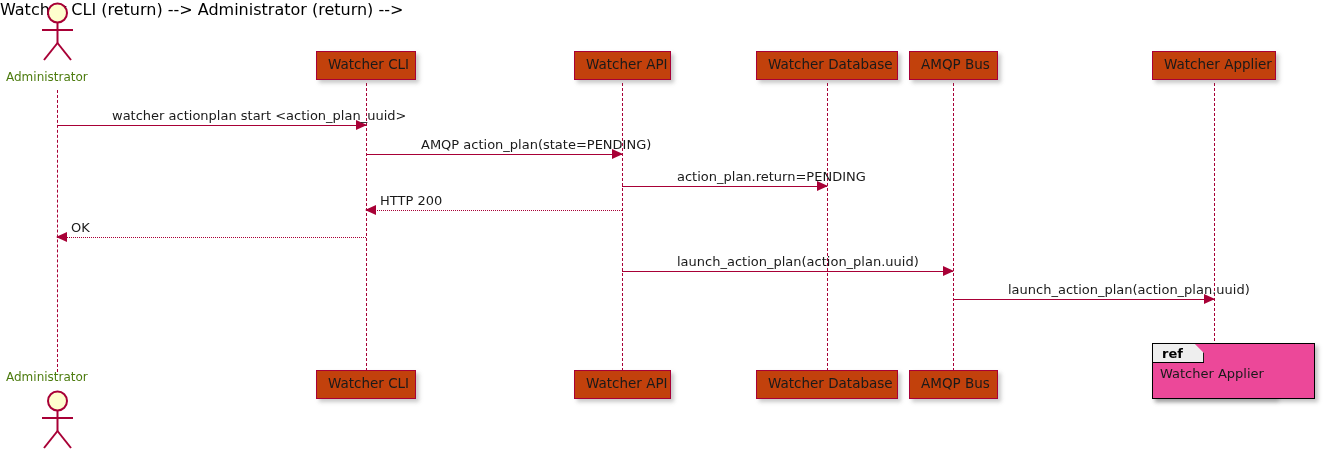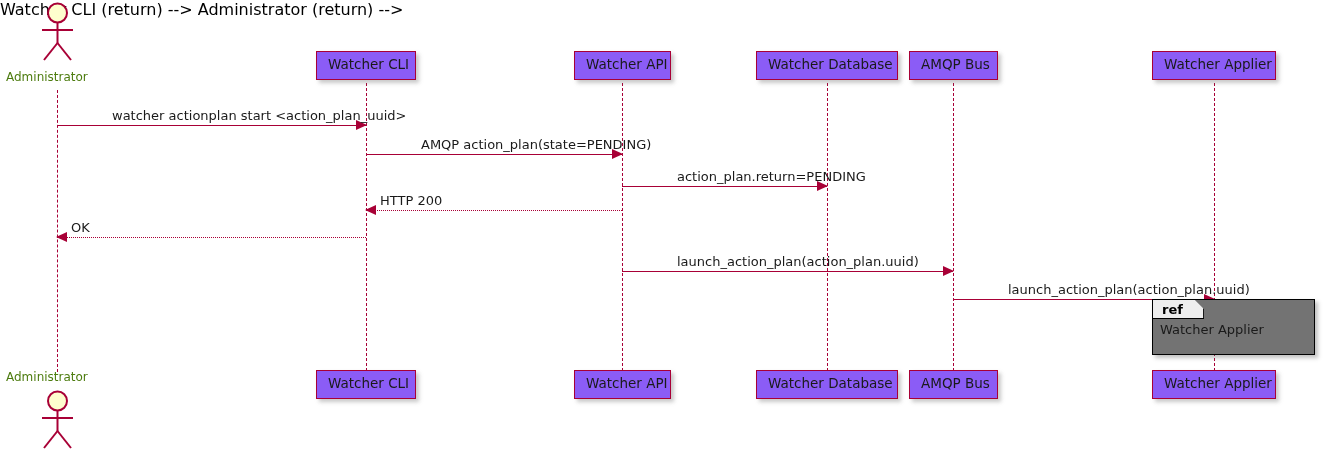--- a/index.html
+++ b/index.html
@@ -23,21 +23,21 @@
     position: absolute;
     width: 0;
     border-left: 1px dashed #A80036;
     z-index: 1;
   }
 
   
   .participant {
     position: absolute;
     box-sizing: border-box;
-    background: #8b5cf6;
+    background: #c2410c;
     border: 1.5px solid #A80036;
     color: #1A1A1A;
     font-size: 13.5px;
     line-height: 1;
     padding: 6px 11px 7px 11px;
     white-space: nowrap;
     z-index: 4;
     box-shadow: 3px 3px 4px rgba(100,100,100,0.35);
     text-align: right;
   }
@@ -96,24 +96,25 @@
     white-space: nowrap;
     line-height: 1;
   }
   .msg.right .label { left: 7px; margin-left: 48px; }
   .msg.left  .label { left: 14px; }
 
   
   .ref-box {
     position: absolute;
     box-sizing: border-box;
-    background: #737373;
+    background: #ec4899;
     border: 1.5px solid #000000;
     z-index: 5;
     box-shadow: 3px 3px 4px rgba(100,100,100,0.40);
+    margin-top: 44px;
   }
   .ref-tab {
     position: absolute;
     left: 0;
     top: 0;
     height: 19px;
     box-sizing: border-box;
     background: #EEEEEE;
     border-right: 1.5px solid #000000;
     border-bottom: 1.5px solid #000000;

